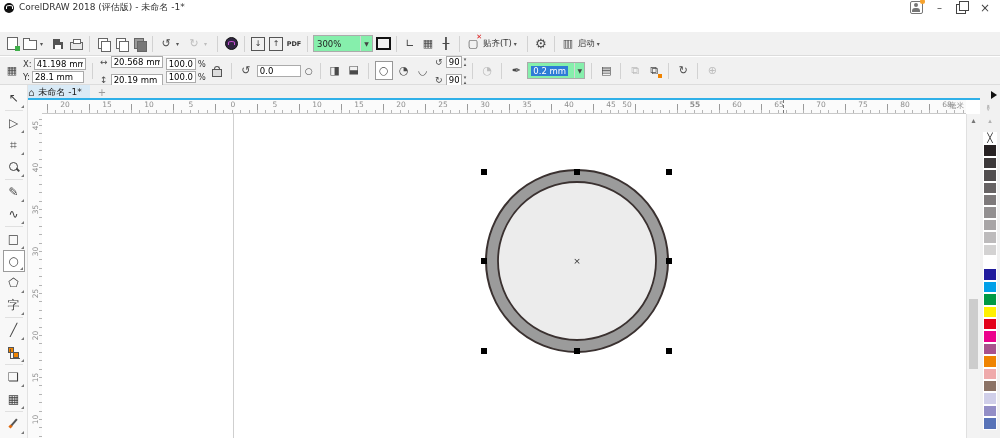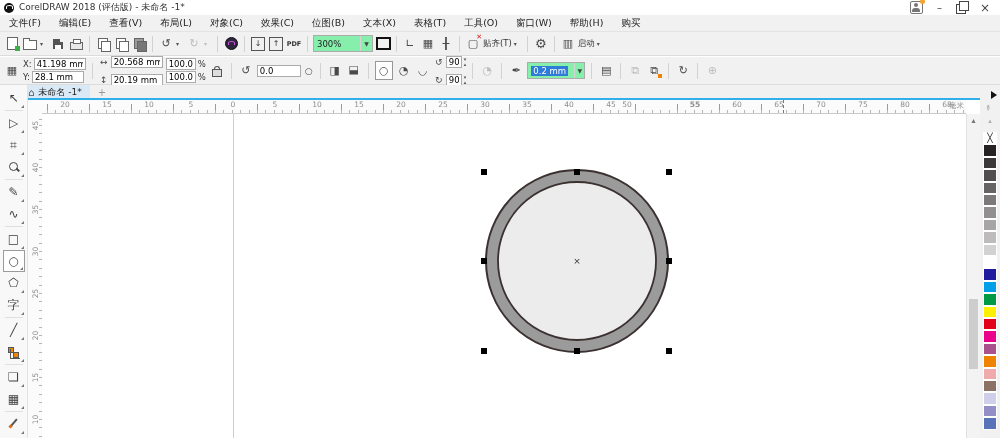--- a/index.html
+++ b/index.html
@@ -129,35 +129,20 @@
     <span class="win-controls">
       <span class="user-ic">
           <span class="user-badge"></span>
         </span>
       <span class="wc">–</span>
       <span class="restore-ic"></span>
       <span class="wc" style="font-size:12px;">×</span>
     </span>
   </div>
 
-  <div class="menubar">
-      <span class="menu-item">文件(F)</span>
-      <span class="menu-item">编辑(E)</span>
-      <span class="menu-item">查看(V)</span>
-      <span class="menu-item">布局(L)</span>
-      <span class="menu-item">对象(C)</span>
-      <span class="menu-item">效果(C)</span>
-      <span class="menu-item">位图(B)</span>
-      <span class="menu-item">文本(X)</span>
-      <span class="menu-item">表格(T)</span>
-      <span class="menu-item">工具(O)</span>
-      <span class="menu-item">窗口(W)</span>
-      <span class="menu-item">帮助(H)</span>
-      <span class="menu-item">购买</span>
-    </div>
 
   <div class="toolbar">
     <span class="g">
         <span class="icon-doc"></span>
       </span>
     <span class="g">
         <span class="icon-folder"></span>
       </span>
     <span class="caret">▾</span>
     <span class="g">

